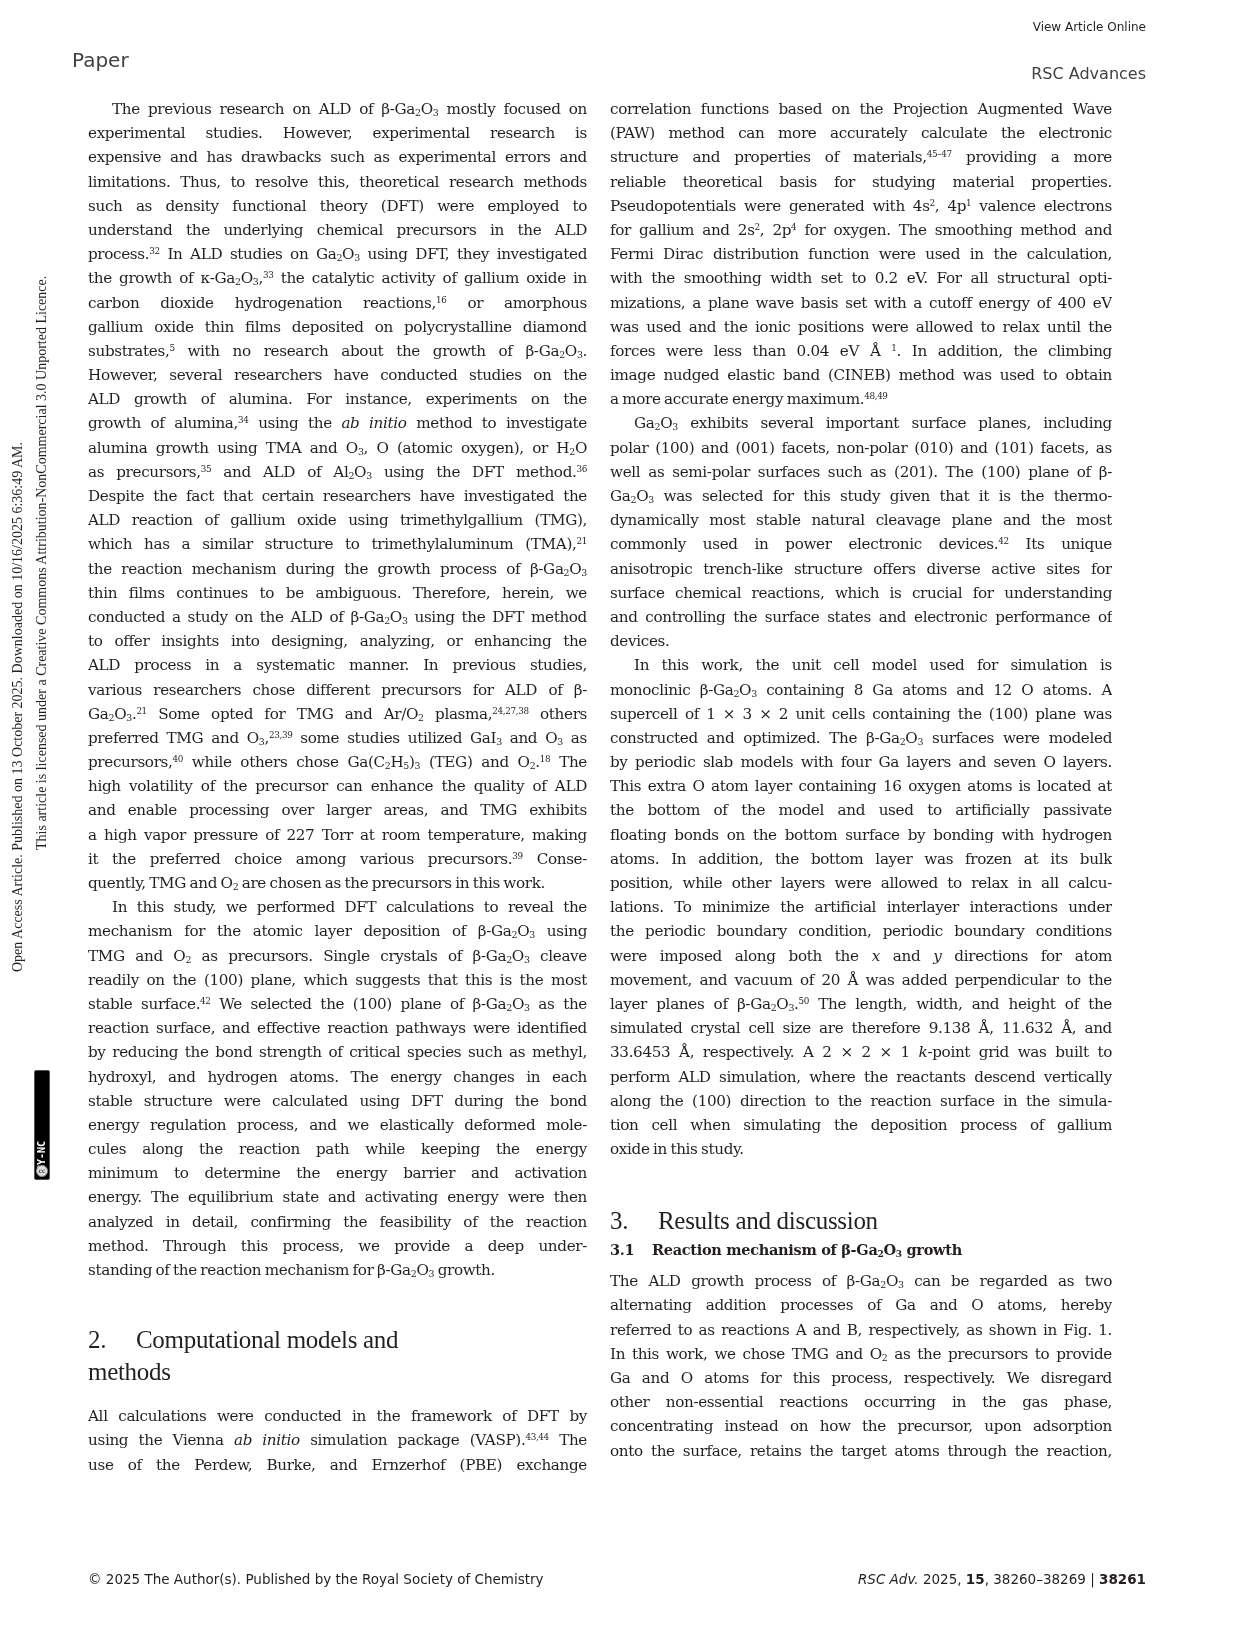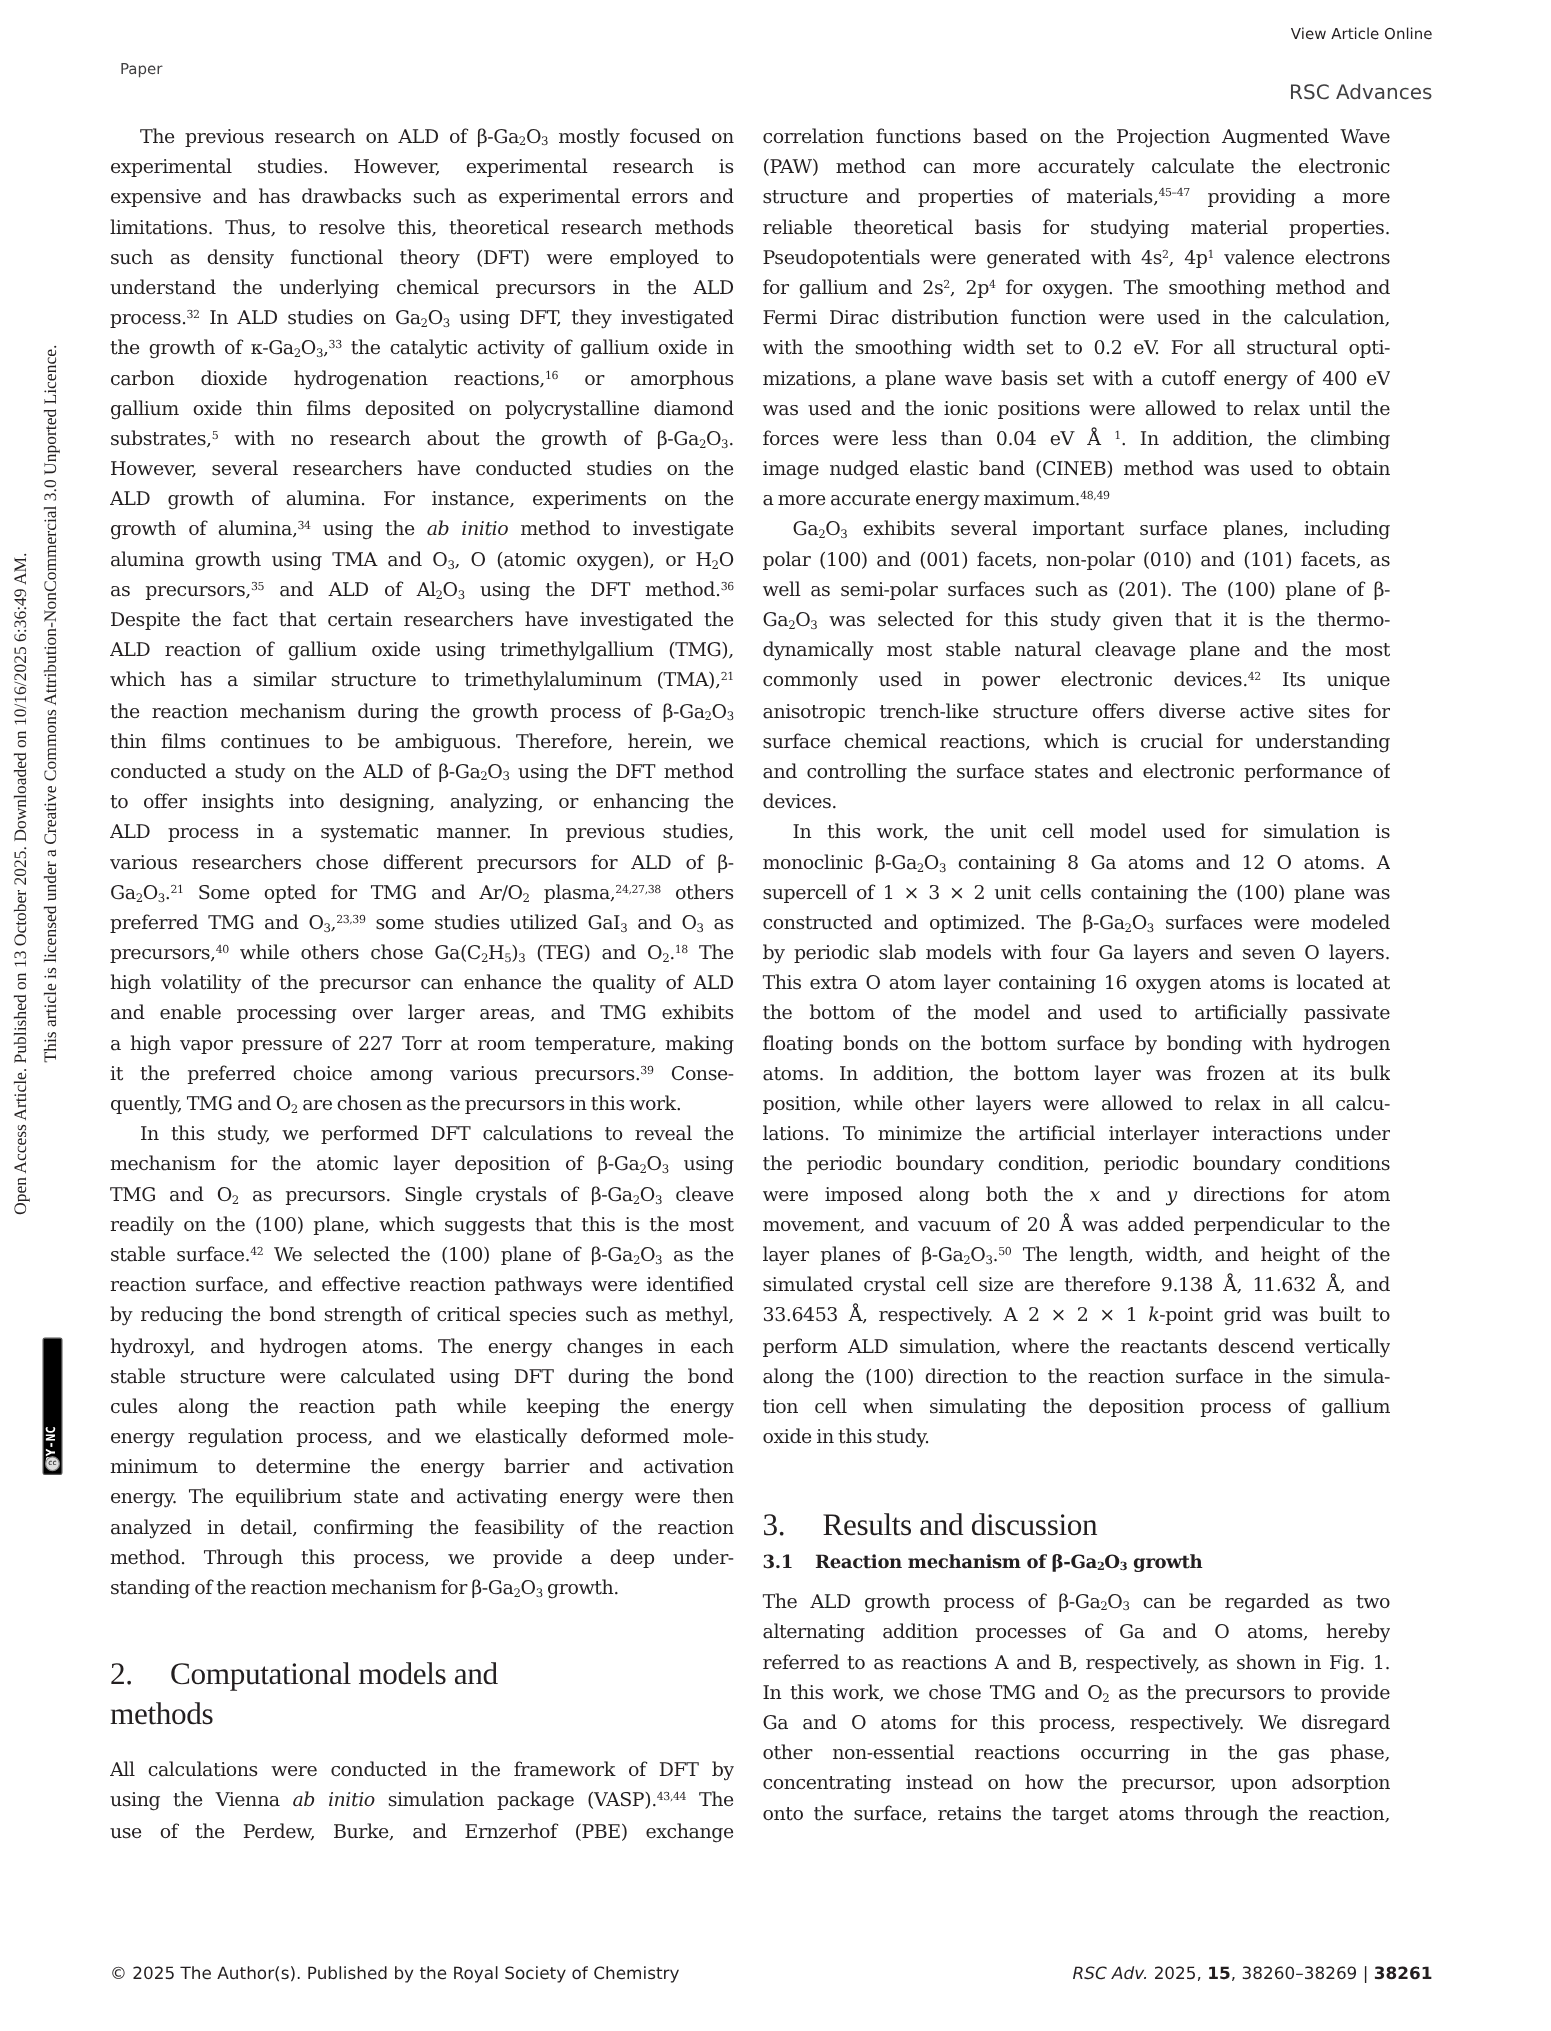--- a/index.html
+++ b/index.html
@@ -1,20 +1,20 @@
 <!DOCTYPE html>
 <html><head>
 <meta charset="utf-8">
 <style>
   html, body { margin: 0; padding: 0; background: #ffffff; }
   body { width: 1241px; height: 1625px; position: relative; overflow: hidden; color: #231f20; }
   .sans { font-family: "DejaVu Sans", "Liberation Sans", sans-serif; }
 
   #view-online { position: absolute; top: 20px; right: 95px; font-size: 12px; color: #231f20; }
-  #running-left { position: absolute; top: 48px; left: 96px; font-size: 12px; color: #414042; }
+  #running-left { position: absolute; top: 48px; left: 72px; font-size: 20px; color: #414042; }
   #running-right { position: absolute; top: 64px; right: 95px; font-size: 16px; color: #414042; }
 
   #side-notice { position: absolute; left: 8px; top: 190px; width: 60px; height: 800px; }
   #side-line-1, #side-line-2 {
     position: absolute; white-space: nowrap; font-family: "Liberation Serif", serif; font-size: 14px; color: #231f20;
     transform-origin: left top; transform: rotate(-90deg);
   }
   #side-line-1 { left: 2px; top: 782px; }
   #side-line-2 { left: 26px; top: 660px; }
   #cc-badge {
@@ -118,22 +118,22 @@
   <div>
       <div class="line indent">In this study, we performed DFT calculations to reveal the</div>
       <div class="line">mechanism for the atomic layer deposition of β-Ga<sub>2</sub>O<sub>3</sub> using</div>
       <div class="line">TMG and O<sub>2</sub> as precursors. Single crystals of β-Ga<sub>2</sub>O<sub>3</sub> cleave</div>
       <div class="line">readily on the (100) plane, which suggests that this is the most</div>
       <div class="line">stable surface.<sup>42</sup> We selected the (100) plane of β-Ga<sub>2</sub>O<sub>3</sub> as the</div>
       <div class="line">reaction surface, and effective reaction pathways were identified</div>
       <div class="line">by reducing the bond strength of critical species such as methyl,</div>
       <div class="line">hydroxyl, and hydrogen atoms. The energy changes in each</div>
       <div class="line">stable structure were calculated using DFT during the bond</div>
+      <div class="line">energy regulation process, and we elastically deformed mole-</div>
       <div class="line">cules along the reaction path while keeping the energy</div>
-      <div class="line">energy regulation process, and we elastically deformed mole-</div>
       <div class="line">minimum to determine the energy barrier and activation</div>
       <div class="line">energy. The equilibrium state and activating energy were then</div>
       <div class="line">analyzed in detail, confirming the feasibility of the reaction</div>
       <div class="line">method. Through this process, we provide a deep under-</div>
       <div class="line last">standing of the reaction mechanism for β-Ga<sub>2</sub>O<sub>3</sub> growth.</div>
     </div>
 
   <div style="height:42px"></div>
   <div class="h2">
     <div><span class="num">2.</span><span>Computational models and</span></div>

